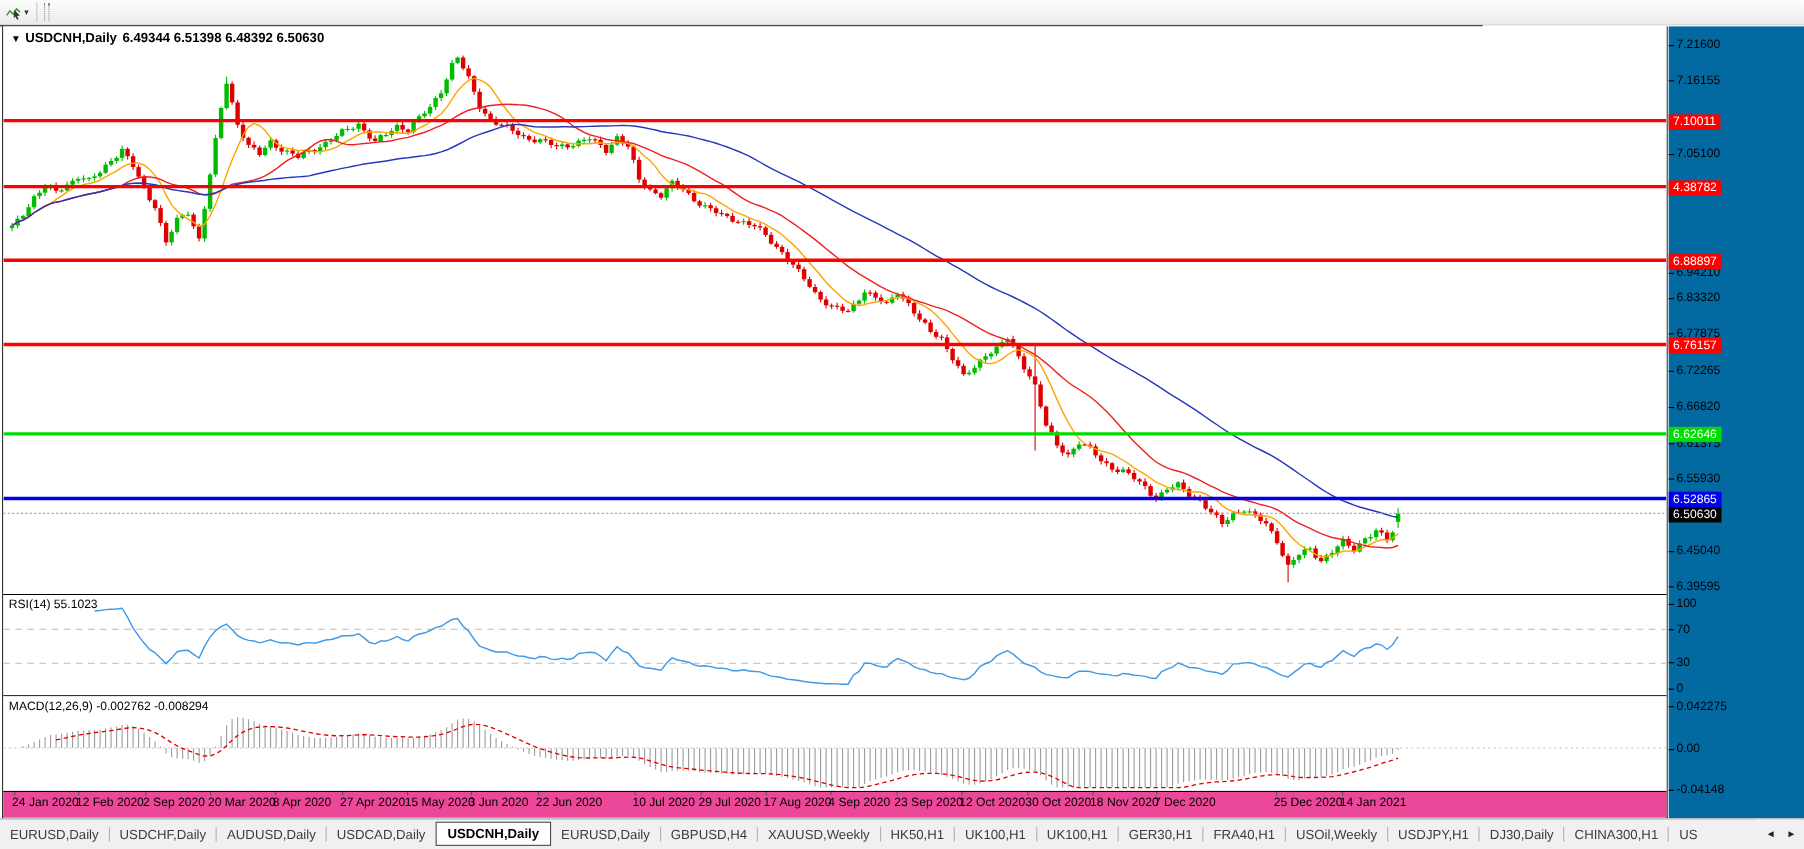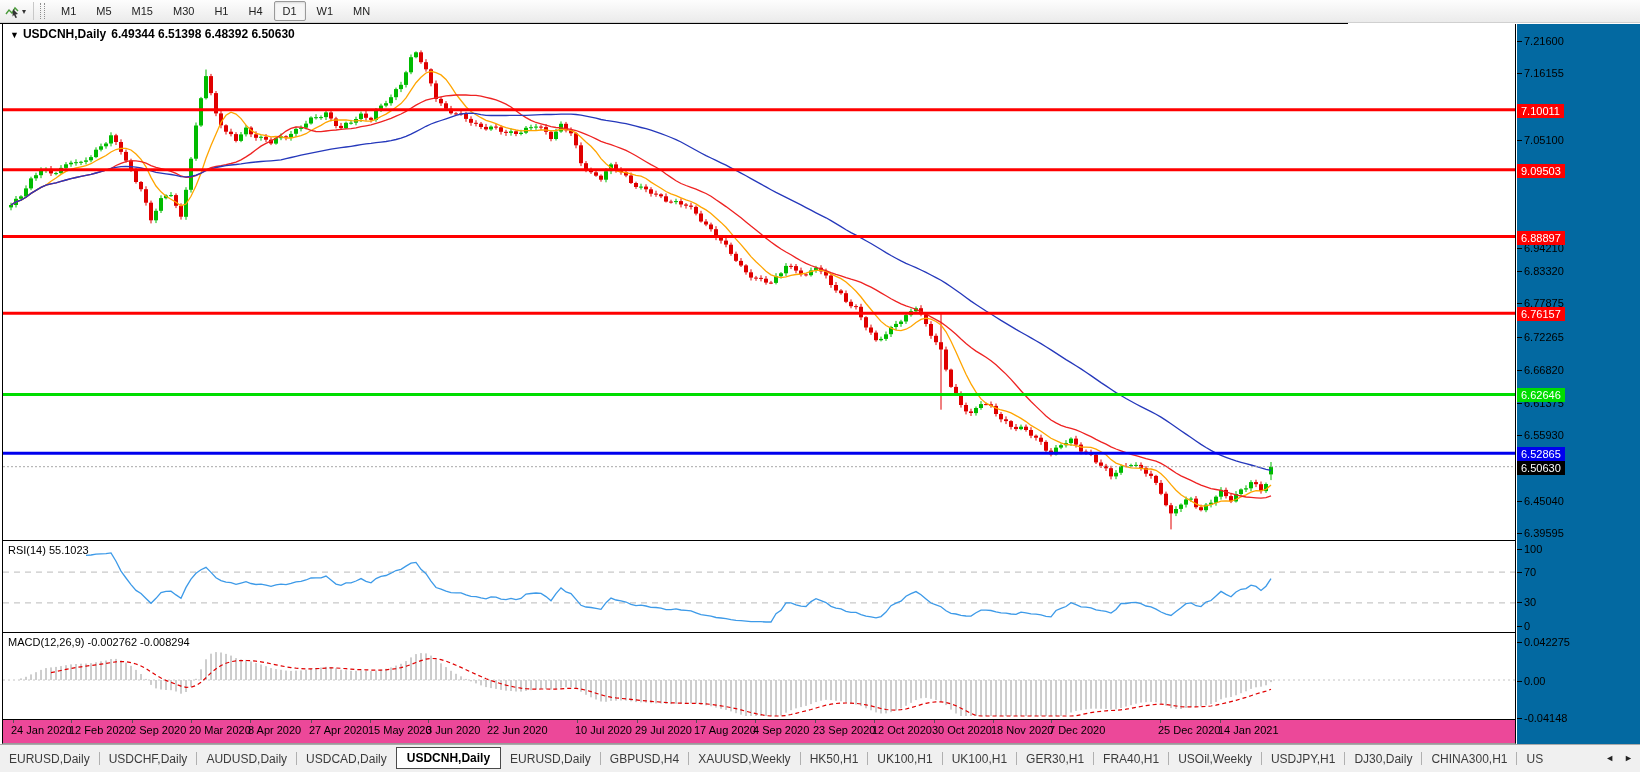--- a/index.html
+++ b/index.html
@@ -54,31 +54,20 @@
   <div class="toolbar">
     <span class="tool-ico">
       <svg width="15" height="13" viewBox="0 0 15 13">
         <polyline points="1,9 4,5 7,8 10,3 13,6" fill="none" stroke="#4a9a3a" stroke-width="1.4"></polyline>
         <polygon points="8,4 13,9 10.5,9.5 12,12.5 10.5,13 9,10 7.5,11.5" fill="#333"></polygon>
       </svg>
     </span>
     <span class="tb-caret">▾</span>
     <span class="tb-sep"></span>
     <span class="tb-grip"></span>
-    <div class="tf-group" id="tfGroup">
-        <span class="tf-btn">M1</span>
-        <span class="tf-btn">M5</span>
-        <span class="tf-btn">M15</span>
-        <span class="tf-btn">M30</span>
-        <span class="tf-btn">H1</span>
-        <span class="tf-btn">H4</span>
-        <span class="tf-btn active">D1</span>
-        <span class="tf-btn">W1</span>
-        <span class="tf-btn">MN</span>
-      </div>
   </div>
 
   <div class="workspace">
     <div class="panels">
       <div class="panel main">
         <svg id="mainSvg" width="1512" height="515">
             <g>
               <line x1="8" y1="178.7" x2="8" y2="186.3" stroke="#00bb00" stroke-width="1"></line>
               <rect x="6" y="181.0" width="4" height="2.4" fill="#00bb00"></rect>
               <line x1="13" y1="172.0" x2="13" y2="183.5" stroke="#00bb00" stroke-width="1"></line>
@@ -919,21 +908,21 @@
         <div class="ax-lbl" style="top: 175.163px; margin-top: 43px;">6.94210</div>
         <div class="ax-lbl" style="top: 240.631px;">6.83320</div>
         <div class="ax-lbl" style="top: 273.365px;">6.77875</div>
         <div class="ax-lbl" style="top: 307.091px;">6.72265</div>
         <div class="ax-lbl" style="top: 339.825px;">6.66820</div>
         <div class="ax-lbl" style="top: 372.56px;">6.61375</div>
         <div class="ax-lbl" style="top: 405.294px;">6.55930</div>
         <div class="ax-lbl" style="top: 470.762px;">6.45040</div>
         <div class="ax-lbl" style="top: 503.496px;">6.39595</div>
         <div class="ax-badge" style="background: rgb(255, 0, 0); top: 79.6706px;">7.10011</div>
-        <div class="ax-badge" style="background: rgb(255, 0, 0); top: 139.68px;">9.09503</div>
+        <div class="ax-badge" style="background: rgb(255, 0, 0); top: 139.68px;">4.38782</div>
         <div class="ax-badge" style="background: rgb(255, 0, 0); top: 206.603px;">6.88897</div>
         <div class="ax-badge" style="background: rgb(255, 0, 0); top: 283.193px;">6.76157</div>
         <div class="ax-badge" style="background: rgb(0, 221, 0); top: 364.419px;">6.62646</div>
         <div class="ax-badge" style="background: rgb(0, 0, 238); top: 423.22px;">6.52865</div>
         <div class="ax-badge" style="background: rgb(0, 0, 0); top: 436.656px;">6.50630</div>
         <div class="ax-lbl" style="top: 518.5px;">100</div>
         <div class="ax-lbl" style="top: 541.6px;">70</div>
         <div class="ax-lbl" style="top: 572.4px;">30</div>
         <div class="ax-lbl" style="top: 595.5px;">0</div>
         <div class="ax-lbl" style="top: 612.499px;">0.042275</div>

